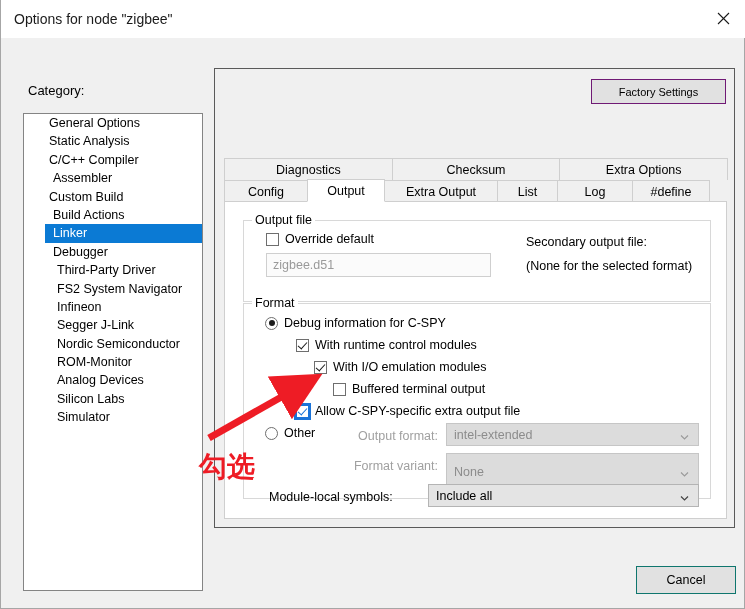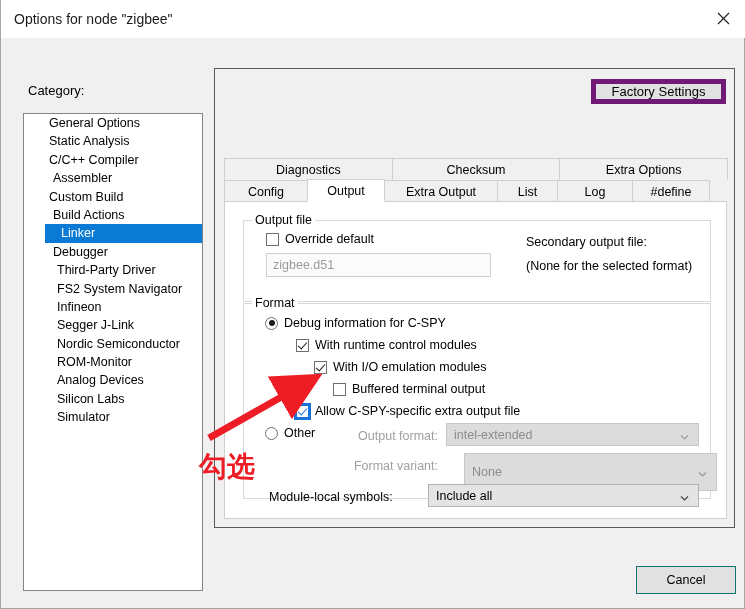--- a/index.html
+++ b/index.html
@@ -57,22 +57,22 @@
   .cat-item.selected{background:#0b7ad4;color:#ffffff;}
 
   
   #right-panel{
     position:absolute;left:213px;top:68px;width:521px;height:460px;
     background:#f0f0f0;border:1px solid #5a5a5a;
     box-sizing:border-box;
   }
   #factory-settings{
     position:absolute;right:8px;top:10px;width:135px;height:25px;
-    background:#e1e1e1;border:5px solid #701a75;
-    font-size:13px;
+    background:#e1e1e1;border:1px solid #701a75;
+    font-size:11px;
     display:flex;align-items:center;justify-content:center;
     box-sizing:border-box;cursor:default;
   }
 
   
   #tabs{
     position:absolute;left:9px;top:89px;width:503px;
   }
   .tab-row{display:flex;height:22px;}
   .tab{
@@ -182,21 +182,21 @@
   </div>
 
   <div id="category-label">Category:</div>
   <div id="category-list">
       <div class="cat-item">General Options</div>
       <div class="cat-item">Static Analysis</div>
       <div class="cat-item" style="">C/C++ Compiler</div>
       <div class="cat-item" style="padding-left: 8px;">Assembler</div>
       <div class="cat-item" style="padding-left: 4px;">Custom Build</div>
       <div class="cat-item" style="padding-left: 8px;">Build Actions</div>
-      <div class="cat-item selected" style="padding-left: 16px;">Linker</div>
+      <div class="cat-item selected" style="padding-left: 8px;">Linker</div>
       <div class="cat-item" style="padding-left: 8px;">Debugger</div>
       <div class="cat-item indent1">Third-Party Driver</div>
       <div class="cat-item indent1">FS2 System Navigator</div>
       <div class="cat-item indent1">Infineon</div>
       <div class="cat-item indent1">Segger J-Link</div>
       <div class="cat-item indent1">Nordic Semiconductor</div>
       <div class="cat-item indent1">ROM-Monitor</div>
       <div class="cat-item indent1">Analog Devices</div>
       <div class="cat-item indent1">Silicon Labs</div>
       <div class="cat-item indent1">Simulator</div>
@@ -297,21 +297,21 @@
         <div class="combo disabled" style="left:202px;top:119px;width:253px;height:23px;">
           <span>intel-extended</span>
           <span class="arrow">
             <svg width="9" height="9" viewBox="0 0 9 9">
                 <path d="M1 2.5 L4.5 6 L8 2.5" fill="none" stroke="#9a9a9a" stroke-width="1.1"></path>
               </svg>
           </span>
         </div>
 
         <div class="statictext dim" style="left:69px;top:155px;width:125px;text-align:right;">Format variant:</div>
-        <div class="combo disabled" style="left:220px;top:149px;width:253px;height:38px;">
+        <div class="combo disabled" style="left:202px;top:149px;width:253px;height:38px;">
           <span>None</span>
           <span class="arrow">
             <svg width="9" height="9" viewBox="0 0 9 9">
                 <path d="M1 2.5 L4.5 6 L8 2.5" fill="none" stroke="#9a9a9a" stroke-width="1.1"></path>
               </svg>
           </span>
         </div>
 
         <div class="statictext" style="left:25px;top:186px;">Module-local symbols:</div>
         <div class="combo" style="left:184px;top:180px;width:271px;height:23px;">

